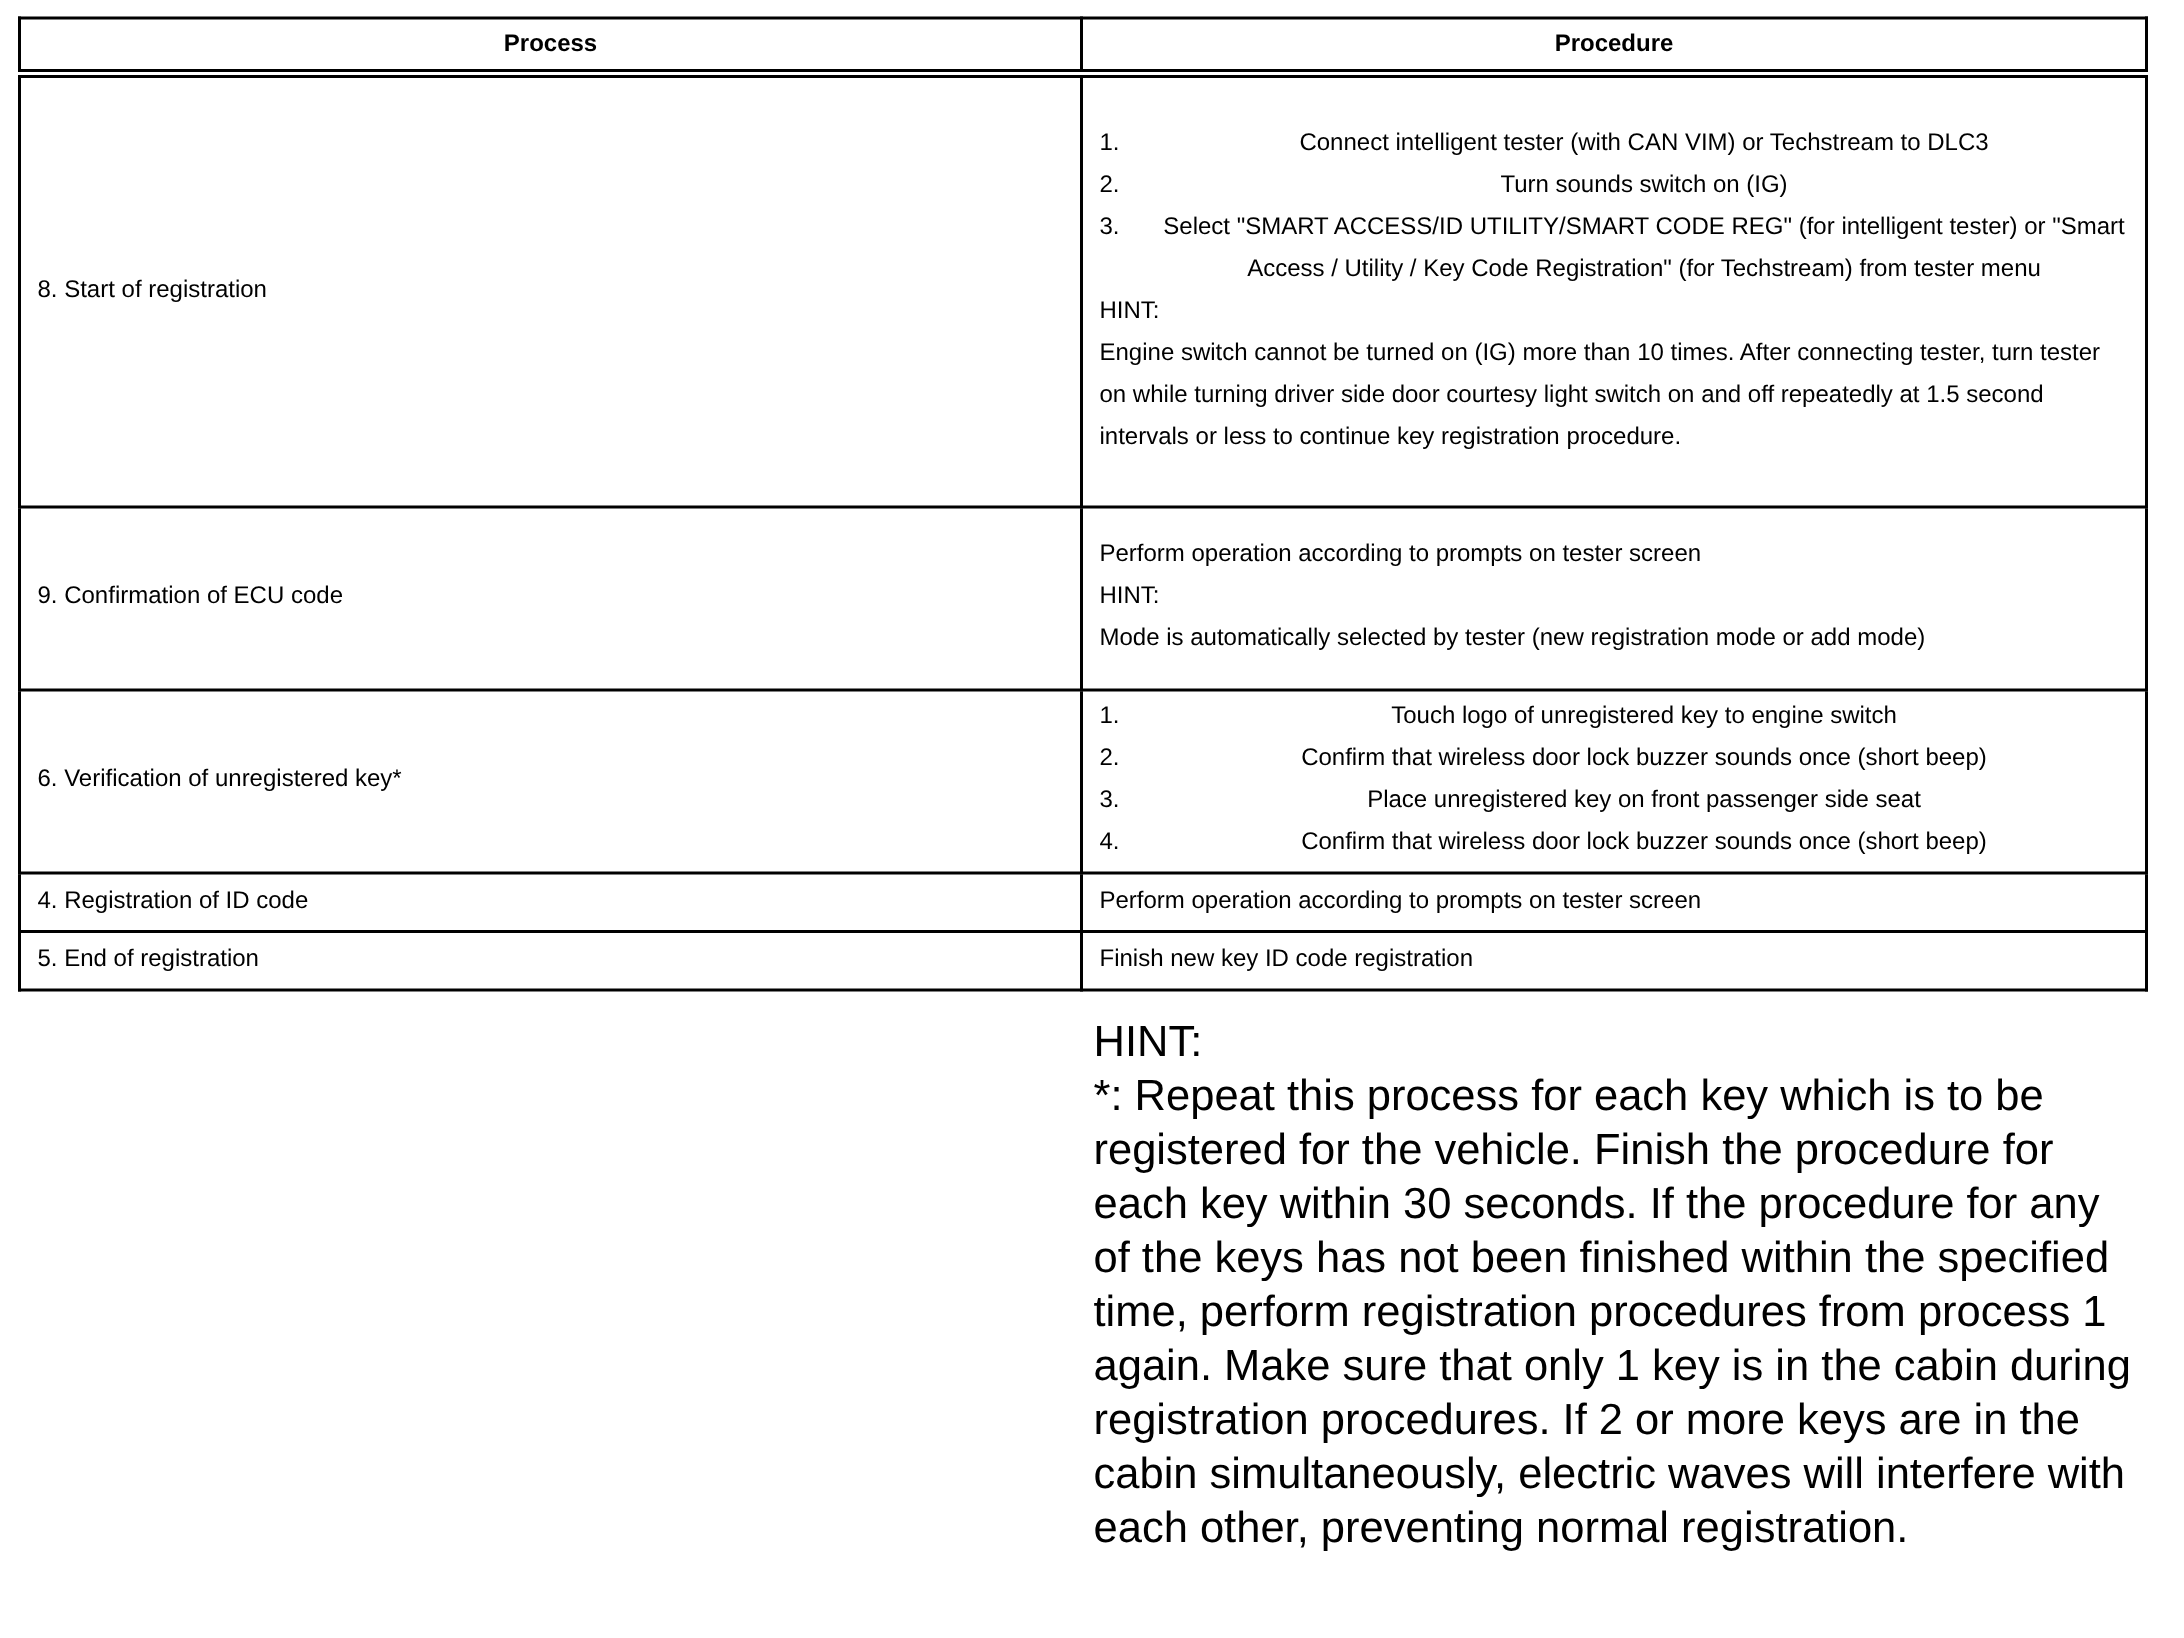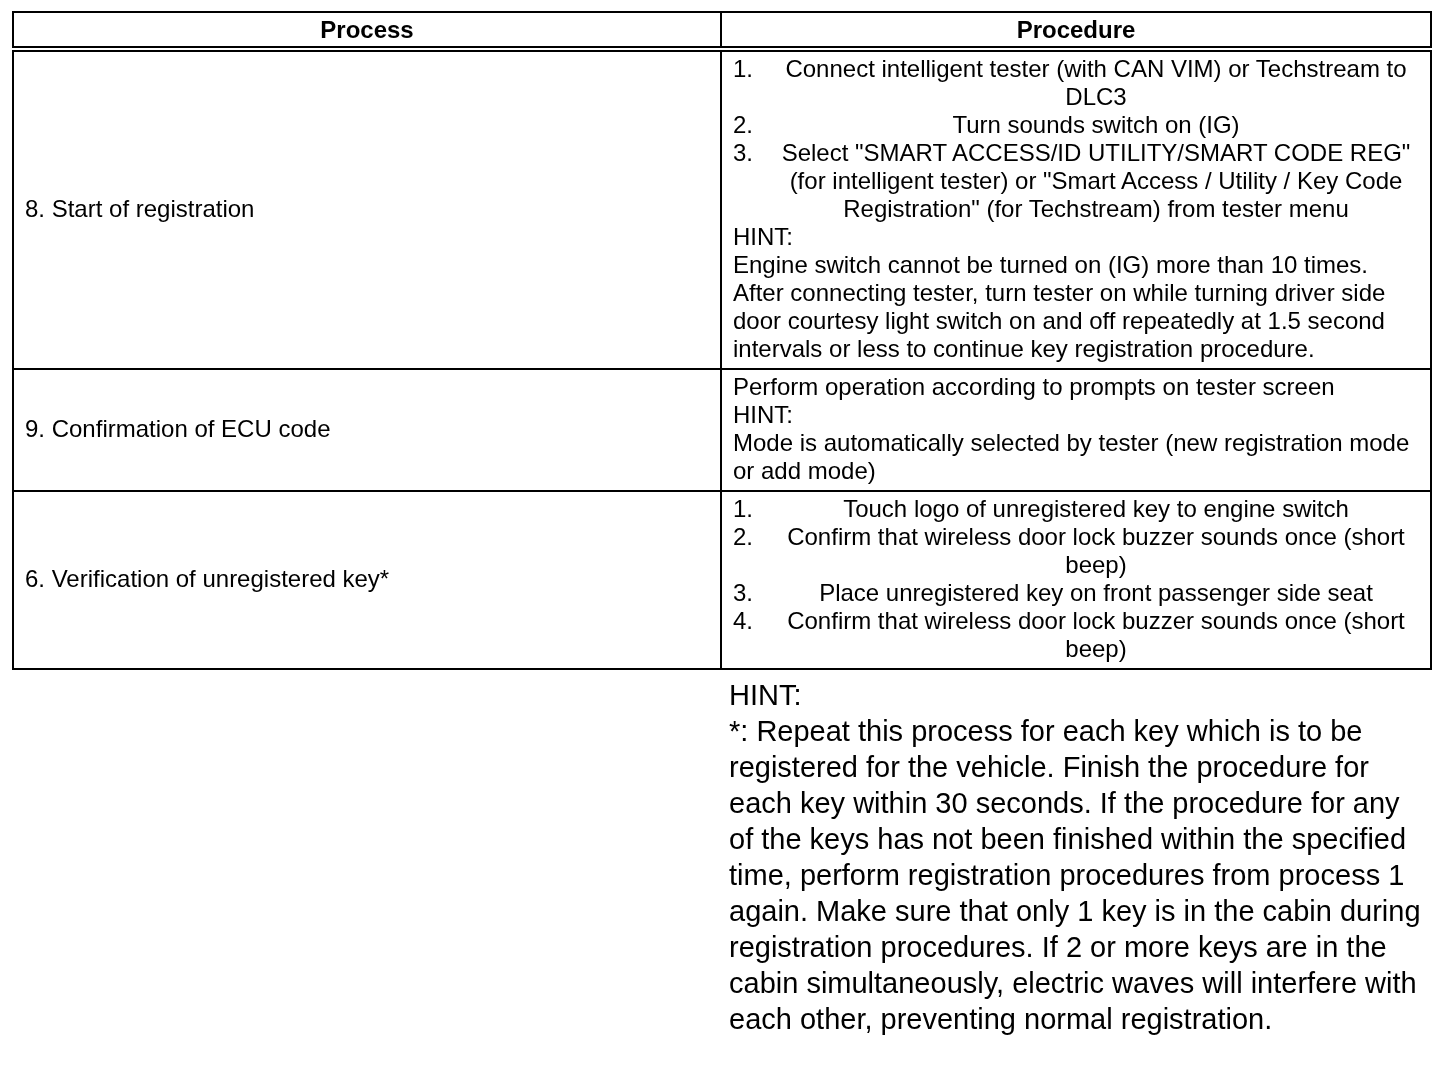--- a/index.html
+++ b/index.html
@@ -1,20 +1,20 @@
 <!DOCTYPE html>
 <html><head>
   <meta charset="utf-8">
   <style>
     html, body { margin: 0; padding: 0; background: #ffffff; }
     body { width: 1456px; height: 1092px; position: relative; font-family: "Liberation Sans", sans-serif; color: #000; }
     table.proc {
       position: absolute; left: 12px; top: 11px; width: 1418px;
       border-collapse: collapse; table-layout: fixed;
-      font-family: "Liberation Sans", sans-serif; font-size: 24px; line-height: 28px; padding-left: 39px;
+      font-family: "Liberation Sans", sans-serif; font-size: 16px; line-height: 28px; padding-left: 39px;
     }
     table.proc col.c1 { width: 708px; }
     table.proc col.c2 { width: 710px; }
     table.proc th, table.proc td { border: 2px solid #000; vertical-align: middle; }
     table.proc th { font-weight: bold; text-align: center; height: 33px; padding: 0; border-bottom: 6px double #000; }
     table.proc td { padding: 3px 10px 5px 11px; }
     td.procedure { vertical-align: top; }
     ol.steps { list-style: none; margin: 0; padding: 0; }
     ol.steps li { display: flex; }
     ol.steps li .num { flex: 0 0 39px; }
@@ -86,19 +86,31 @@
               <span class="num">3.</span>
               <span class="txt">Place unregistered key on front passenger side seat</span>
             </li>
           <li>
               <span class="num">4.</span>
               <span class="txt">Confirm that wireless door lock buzzer sounds once (short beep)</span>
             </li>
         </ol>
       </td>
     </tr>
+    <tr style="height:39px;">
+      <td>4. Registration of ID code</td>
+      <td class="procedure">
+        <p class="para">Perform operation according to prompts on tester screen</p>
+      </td>
+    </tr>
+    <tr style="height:39px;">
+      <td>5. End of registration</td>
+      <td class="procedure">
+        <p class="para">Finish new key ID code registration</p>
+      </td>
+    </tr>
   </tbody>
 </table>
 
 <div class="hint-block">
   <p>HINT:</p>
   <p>*: Repeat this process for each key which is to be registered for the vehicle. Finish the procedure for each key within 30 seconds. If the procedure for any of the keys has not been finished within the specified time, perform registration procedures from process 1 again. Make sure that only 1 key is in the cabin during registration procedures. If 2 or more keys are in the cabin simultaneously, electric waves will interfere with each other, preventing normal registration.</p>
 </div>
 
 </body></html>

